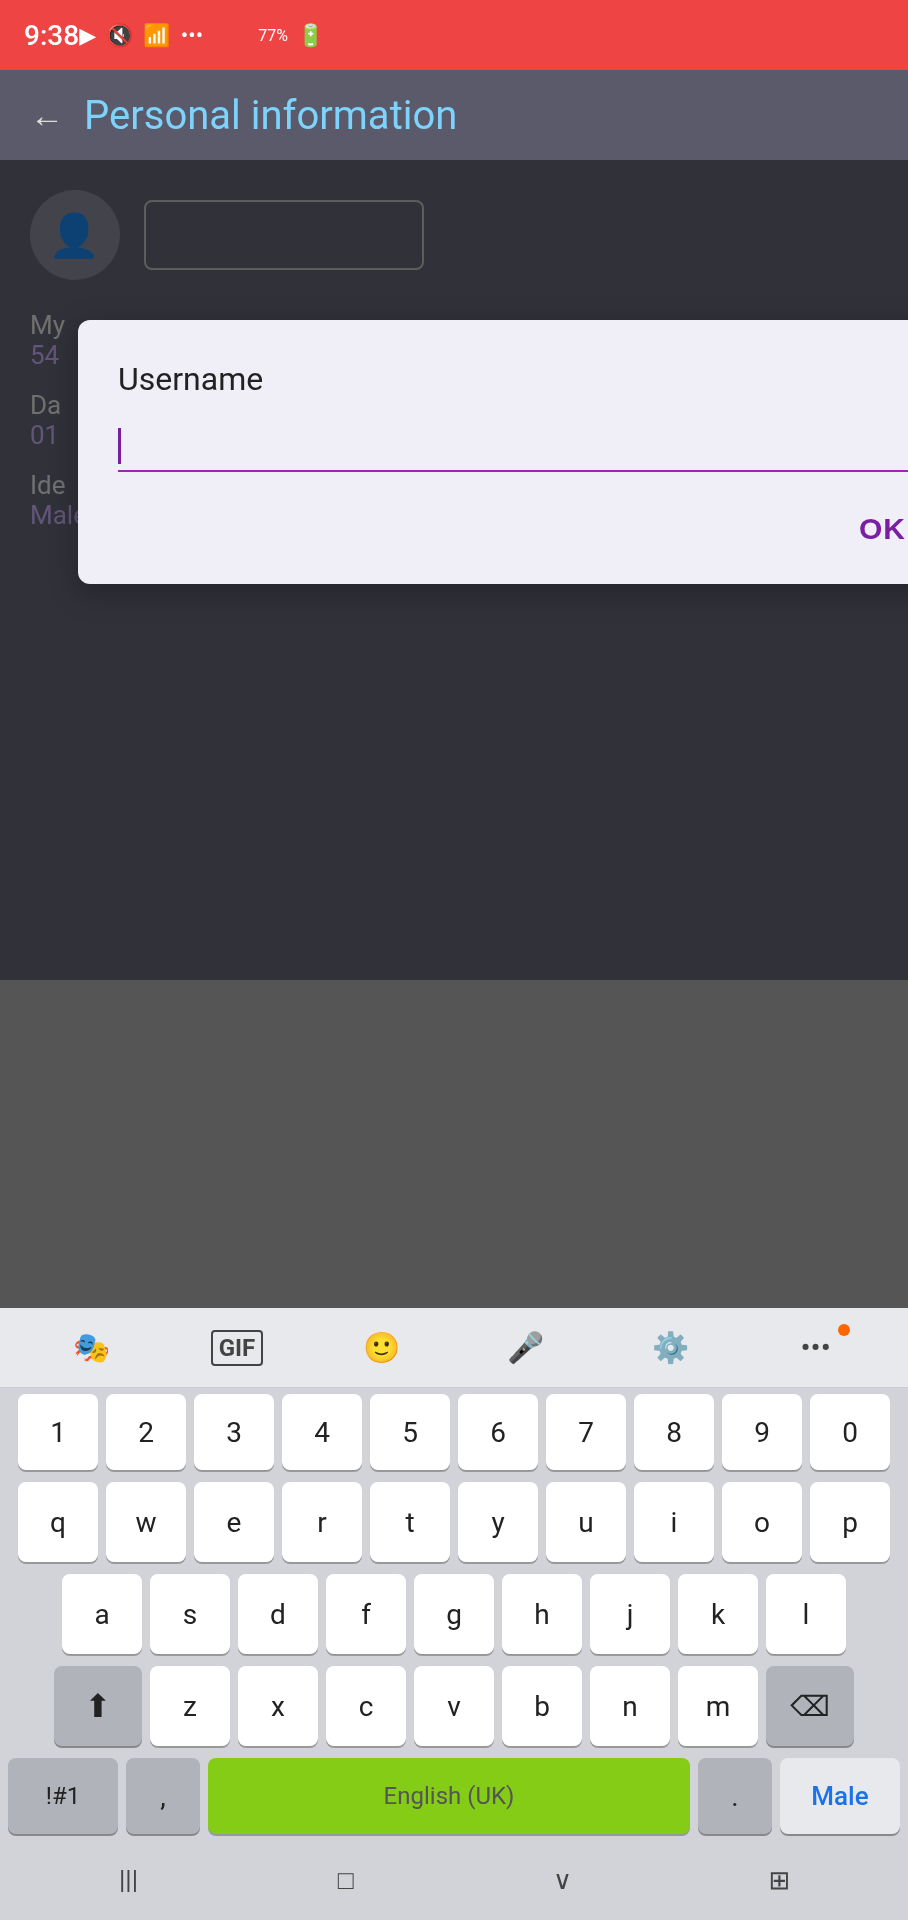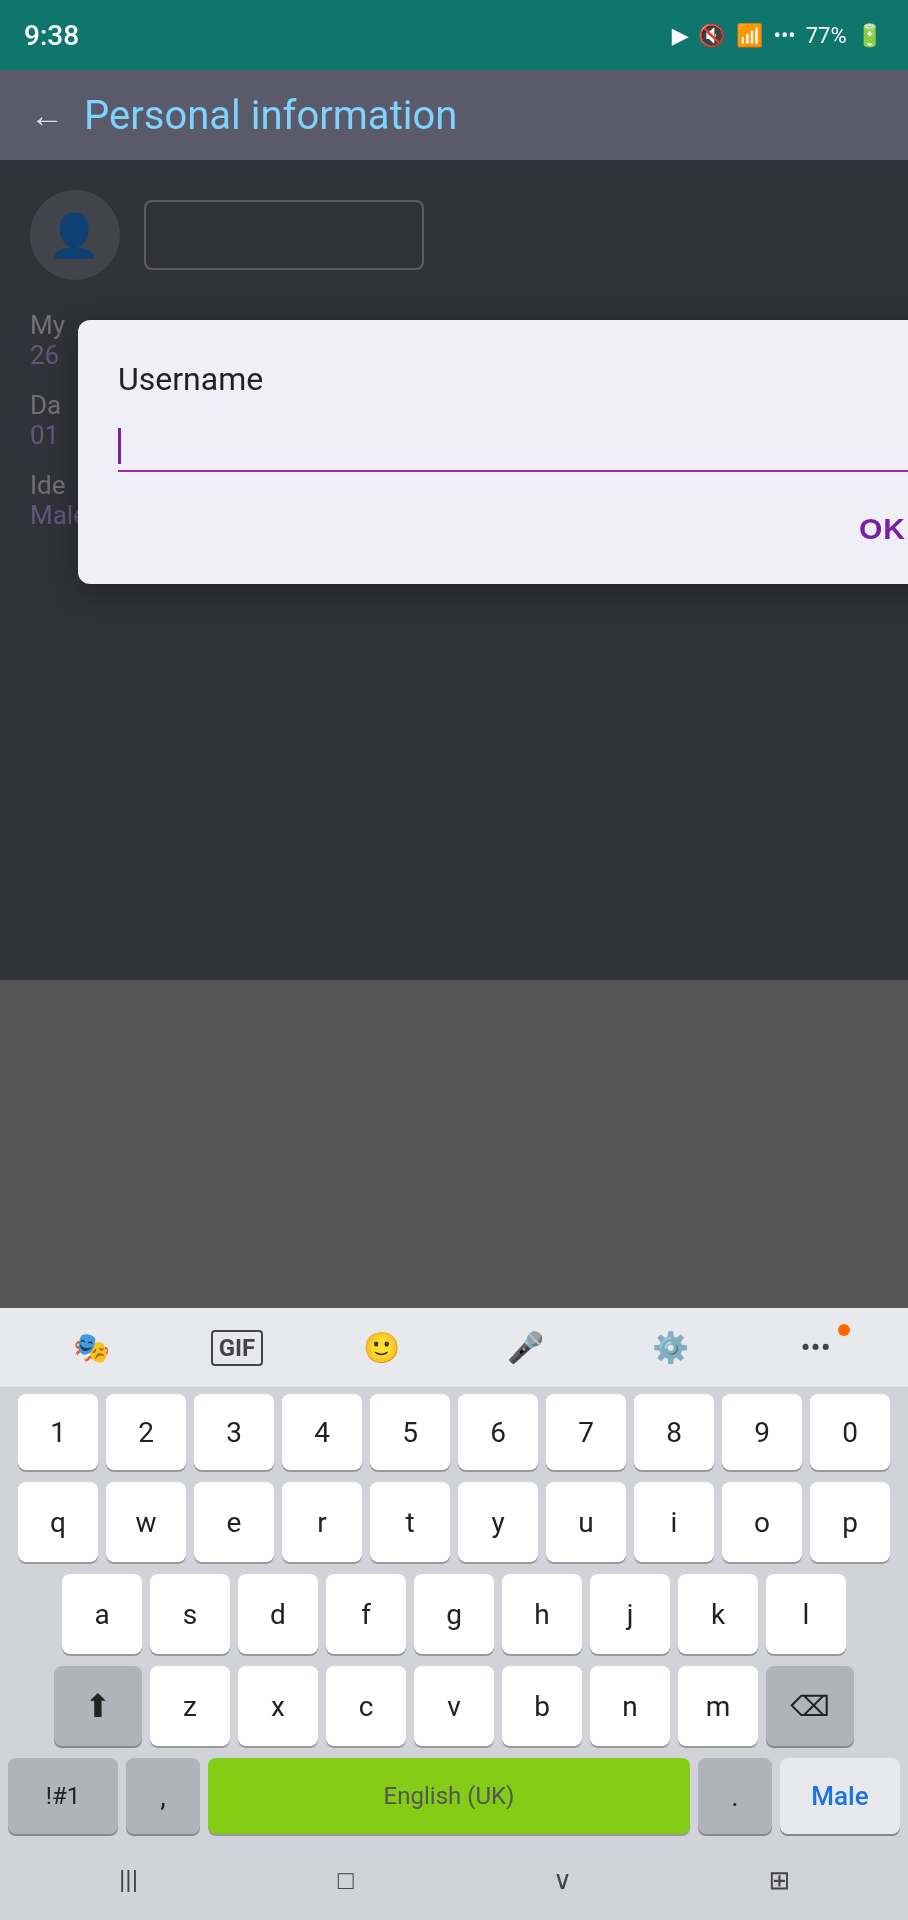--- a/index.html
+++ b/index.html
@@ -9,43 +9,44 @@
       overflow: hidden;
       font-family: 'Roboto', Arial, sans-serif;
       background: #555;
       position: relative;
     }
 
     
     .status-bar {
       width: 100%;
       height: 70px;
-      background: #0f766e;
-      display: flex;
-      align-items: center;
-      justify-content: space-between;
+      background: #ef4444;
+      display: flex;
+      align-items: center;
+      justify-content: flex-start;
       padding: 0 24px;
       position: relative;
       z-index: 10;
     }
     .status-time {
       color: white;
       font-size: 28px;
       font-weight: 500;
     }
     .status-icons {
       display: flex;
       align-items: center;
       gap: 10px;
       color: white;
       font-size: 22px;
     }
     .battery-text {
-      font-size: 22px;
+      font-size: 16px;
       color: white;
+      margin-left: 45px;
     }
 
     
     .app-header {
       width: 100%;
       height: 90px;
       background: #5a5a6a;
       display: flex;
       align-items: center;
       padding: 0 30px;
@@ -350,21 +351,21 @@
 
   <div class="profile-row">
     <div class="avatar-circle">
       <span>👤</span>
     </div>
     <div class="name-input-box"></div>
   </div>
 
   <div class="info-row">
     <span class="info-label">My</span><br>
-    <span class="info-value">26</span>
+    <span class="info-value">54</span>
   </div>
   <div class="info-row">
     <span class="info-label">Da</span><br>
     <span class="info-value">01</span>
   </div>
   <div class="info-row">
     <span class="info-label">Ide</span><br>
     <span class="info-value">Male</span>
   </div>
 

